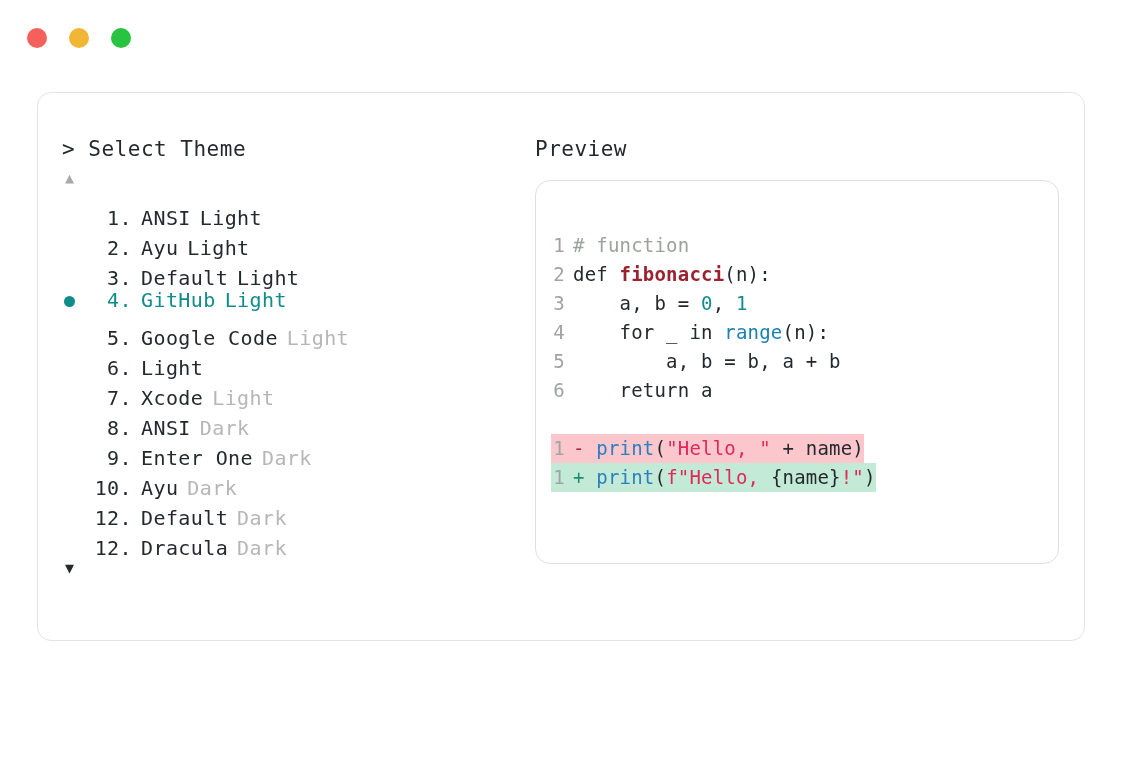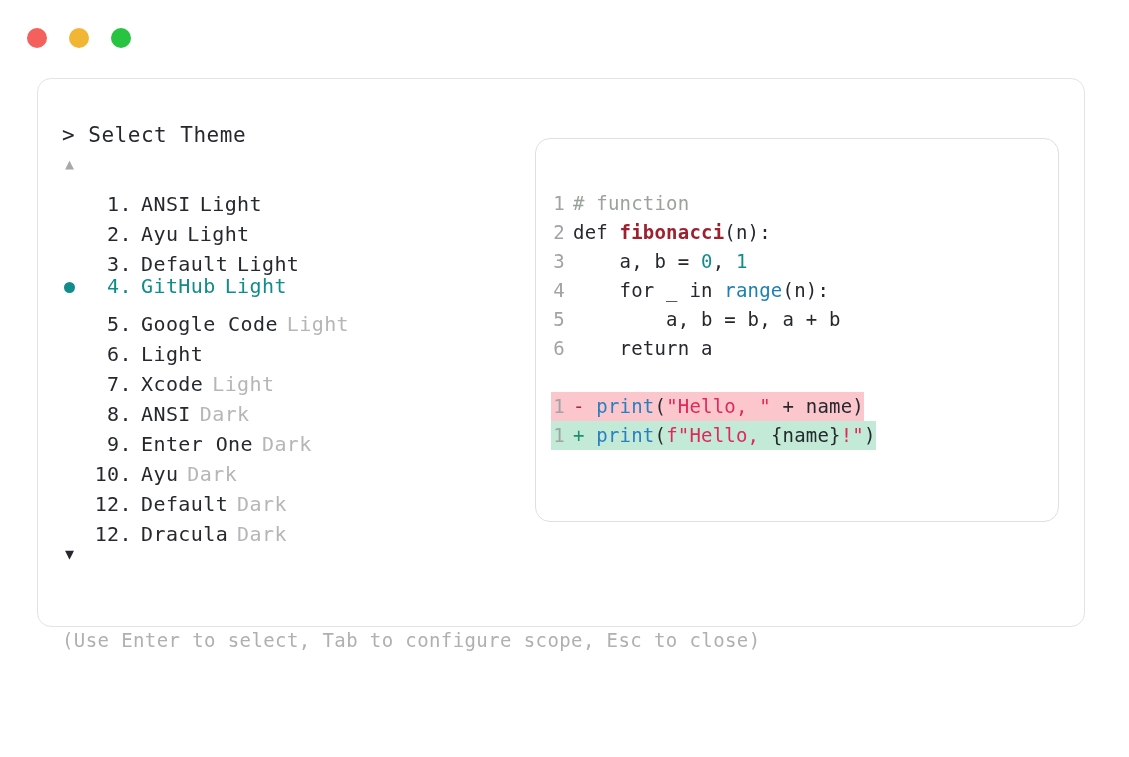--- a/index.html
+++ b/index.html
@@ -31,21 +31,21 @@
     height: 20px;
     border-radius: 50%;
     margin-right: 22px;
     display: inline-block;
   }
 
   
   .card {
     position: absolute;
     left: 37px;
-    top: 78px;
+    top: 92px;
     width: 1048px;
     height: 549px;
     box-sizing: border-box;
     border: 1.5px solid #e3e3e4;
     border-radius: 14px;
     background: #ffffff;
   }
 
   .card-inner {
     position: relative;
@@ -222,22 +222,22 @@
           <div class="theme-row"><span class="bullet-cell"></span><span class="num-cell">8.</span><span class="name-cell">ANSI</span><span class="variant-cell dim">Dark</span></div>
           <div class="theme-row"><span class="bullet-cell"></span><span class="num-cell">9.</span><span class="name-cell">Enter One</span><span class="variant-cell dim">Dark</span></div>
           <div class="theme-row"><span class="bullet-cell"></span><span class="num-cell">10.</span><span class="name-cell">Ayu</span><span class="variant-cell dim">Dark</span></div>
           <div class="theme-row"><span class="bullet-cell"></span><span class="num-cell">12.</span><span class="name-cell">Default</span><span class="variant-cell dim">Dark</span></div>
           <div class="theme-row"><span class="bullet-cell"></span><span class="num-cell">12.</span><span class="name-cell">Dracula</span><span class="variant-cell dim">Dark</span></div>
         </div>
 
       <div class="arrow arrow-down">▼</div>
     </div>
 
-    <div class="hint">(Use Enter to select, Tab to configure scope, Esc to close)</div>
 
     <div class="right-col">
+      <div class="preview-label">Preview</div>
       <div class="preview-box">
         <div class="code" id="code-block"><div class="code-line"><span class="ln">1</span><span class="tok-comment"># function</span></div><div class="code-line"><span class="ln">2</span><span class="tok-kw">def </span><span class="tok-fn">fibonacci</span><span class="tok-plain">(n):</span></div><div class="code-line"><span class="ln">3</span><span class="tok-plain">    a, b = </span><span class="tok-num">0</span><span class="tok-plain">, </span><span class="tok-num">1</span></div><div class="code-line"><span class="ln">4</span><span class="tok-plain">    for _ in </span><span class="tok-builtin">range</span><span class="tok-plain">(n):</span></div><div class="code-line"><span class="ln">5</span><span class="tok-plain">        a, b = b, a + b</span></div><div class="code-line"><span class="ln">6</span><span class="tok-plain">    return a</span></div><div class="blank-line"></div><div class="code-line"><span class="diff-line diff-del"><span class="ln">1</span><span class="diff-sign-del">-</span><span class="tok-plain"> </span><span class="tok-call">print</span><span class="tok-plain">(</span><span class="tok-str">"Hello, "</span><span class="tok-plain"> + name)</span></span></div><div class="code-line"><span class="diff-line diff-add"><span class="ln">1</span><span class="diff-sign-add">+</span><span class="tok-plain"> </span><span class="tok-call">print</span><span class="tok-plain">(</span><span class="tok-str">f"Hello, </span><span class="tok-plain">{name}</span><span class="tok-str">!"</span><span class="tok-plain">)</span></span></div></div>
       </div>
     </div>
 
   </div>
 </div>
 
 </body></html>

